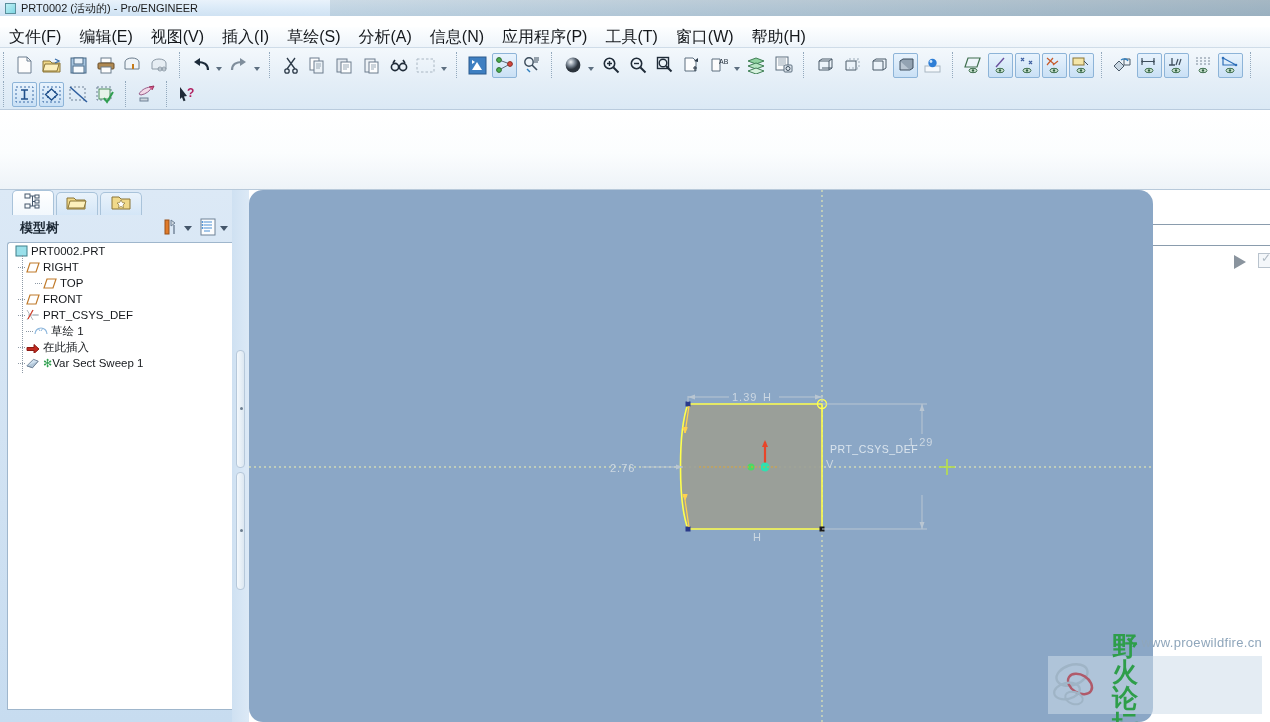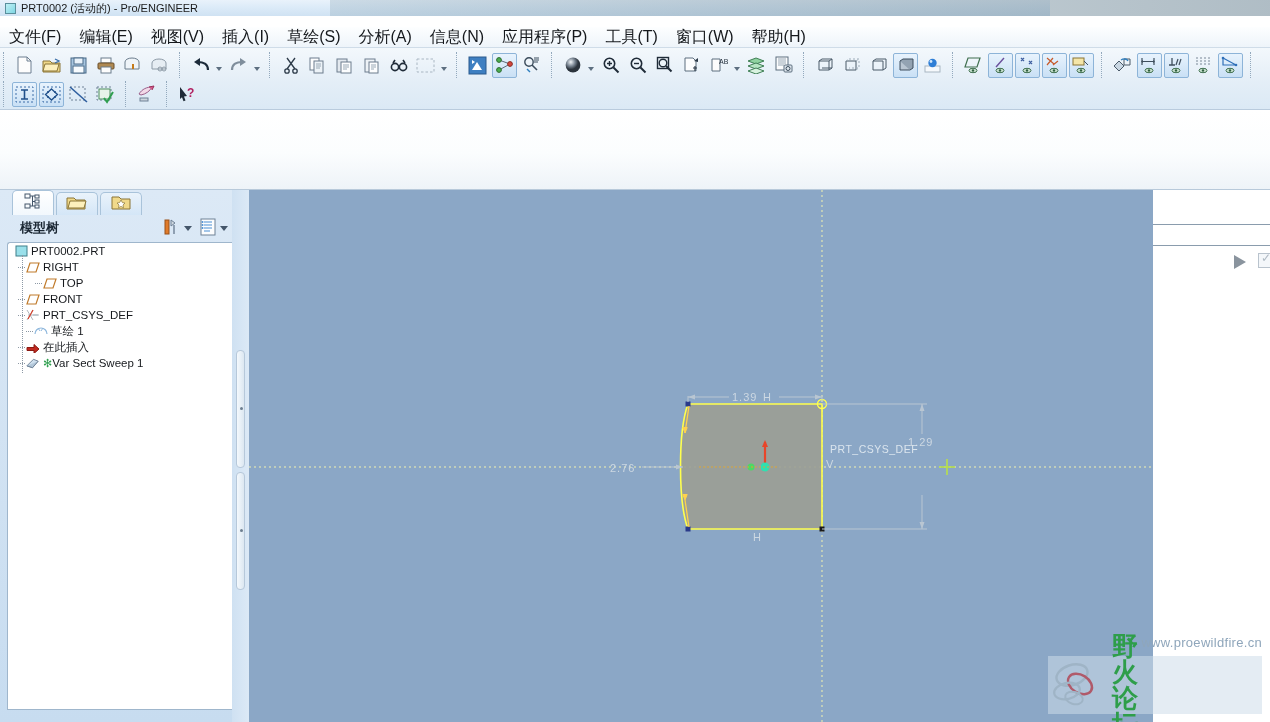--- a/index.html
+++ b/index.html
@@ -8,21 +8,21 @@
     width: 1270px; height: 722px;
     overflow: hidden;
     font-family: "Liberation Sans", sans-serif;
     font-size: 12px;
     background: #fff;
   }
   #app { position: relative; width: 1270px; height: 722px; }
 
   
   .titlebar {
-    position: absolute; left: 0; top: 0; width: 1050px; height: 16px;
+    position: absolute; left: 0; top: 0; width: 1270px; height: 16px;
     background: linear-gradient(to bottom, #e9f2fb 0%, #dcebf8 45%, #cfe2f3 100%);
     display: flex; align-items: center;
   }
   .titlebar .glass {
     position: absolute; left: 330px; top: 0; width: 940px; height: 16px;
     background: linear-gradient(to right, rgba(150,175,190,0.35), rgba(110,135,150,0.55));
   }
   .title-icon {
     width: 11px; height: 11px; margin-left: 5px; margin-right: 5px;
     background: linear-gradient(135deg,#bff0f5,#7fd6e3);
@@ -173,20 +173,21 @@
     content:""; position:absolute; left:2px; top:8px; width:7px; height:1px;
     border-top: 1px dotted #8d99a5;
   }
   .tstem { position: absolute; left: 14px; top: 12px; width: 1px; height: 118px; border-left: 1px dotted #8d99a5; }
 
   
   .graphics {
     position: absolute; left: 249px; top: 190px; width: 904px; height: 532px;
     background: #8ba7c6;
     overflow: hidden;
+    border-radius: 14px;
   }
   .splitter {
     position: absolute; left: 232px; top: 190px; width: 17px; height: 532px;
     background: linear-gradient(to right,#cfe1f2,#dce9f6);
   }
   .sp-handle {
     position: absolute; left: 4px; width: 9px; height: 118px;
     background: linear-gradient(to right,#f4f9fd,#dce7f1);
     border: 1px solid #b6c8da; border-radius: 4px;
   }

